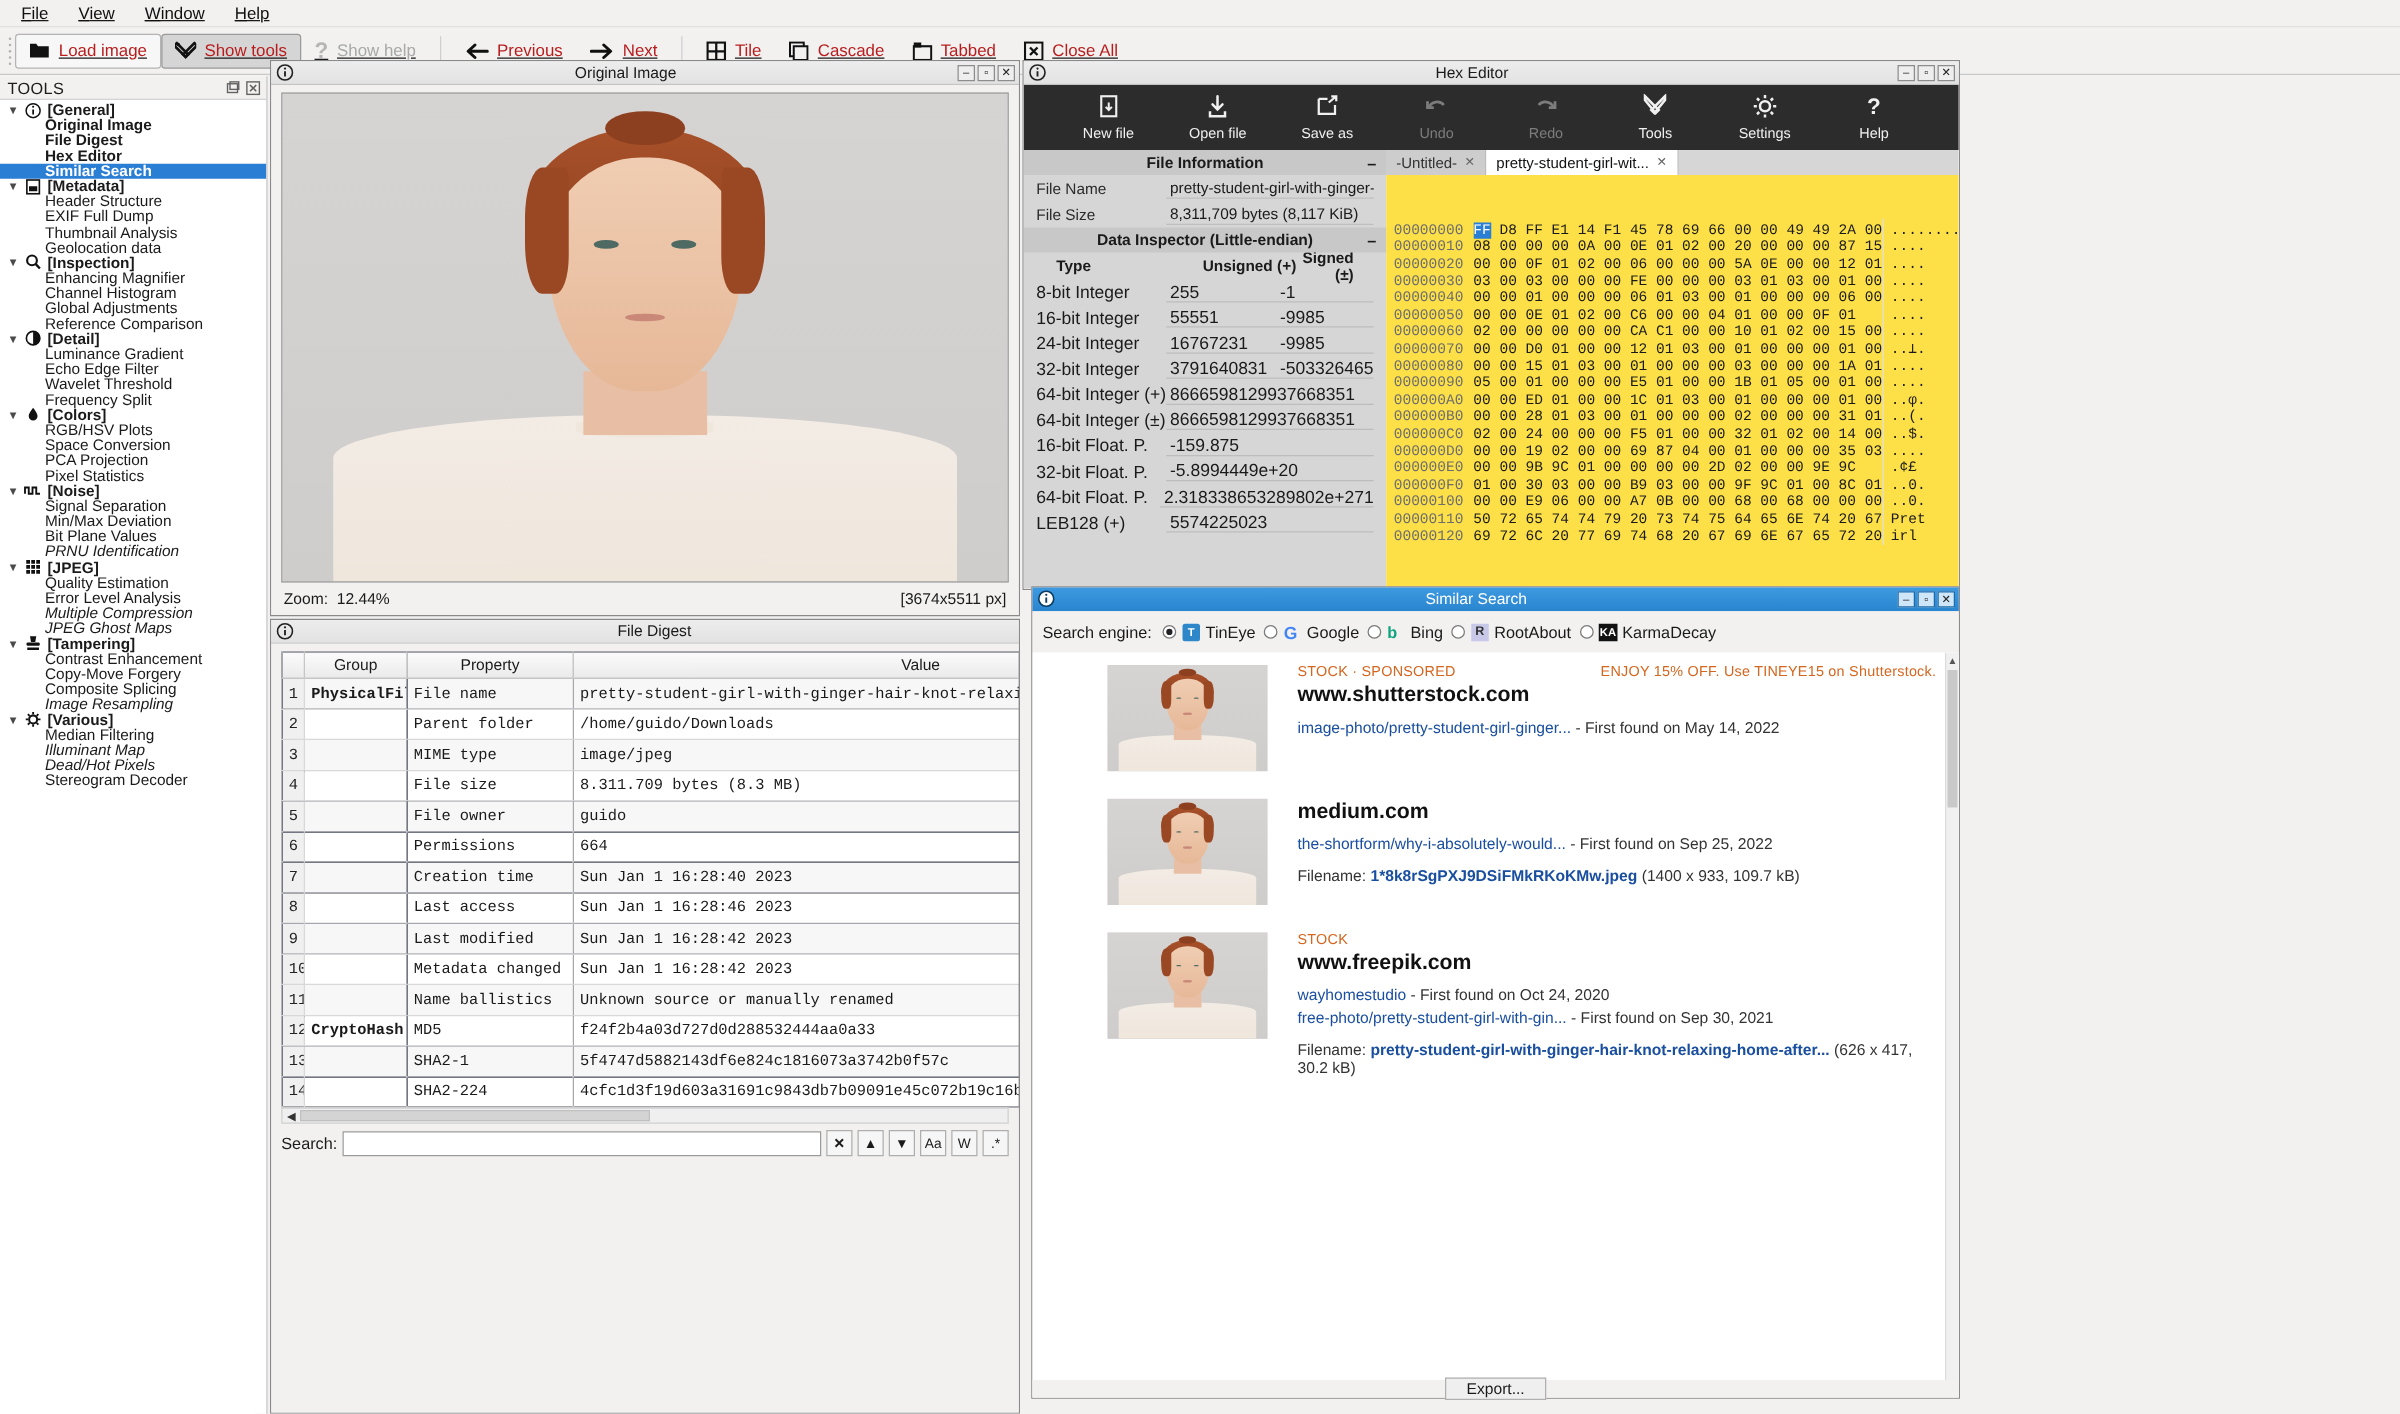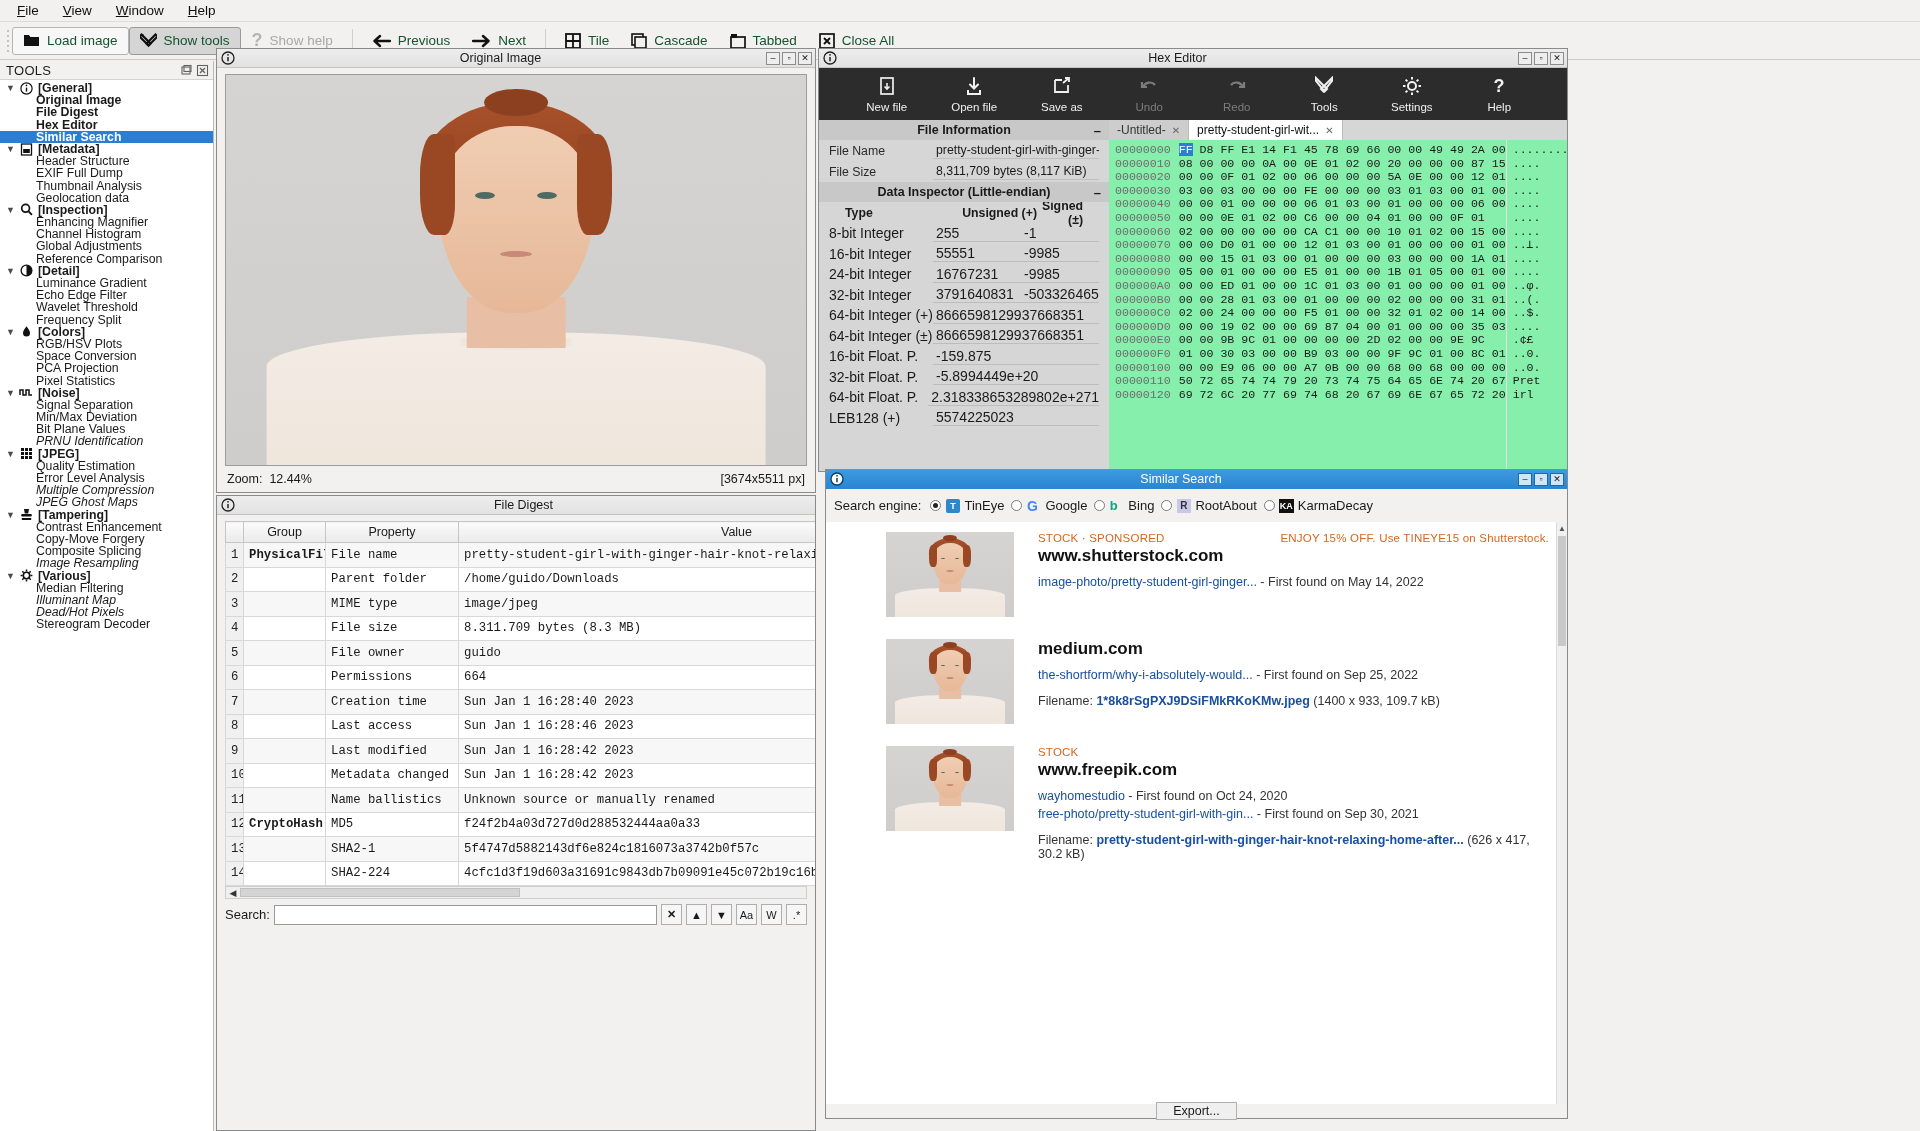--- a/index.html
+++ b/index.html
@@ -5,21 +5,21 @@
   * { box-sizing: border-box; }
   html, body {
     margin: 0; padding: 0;
     width: 1920px; height: 1131px;
     overflow: hidden;
     background: #f2f1f0;
     font-family: "Liberation Sans", sans-serif;
     font-size: 12.5px;
     color: #1a1a1a;
   }
-  .app { position: relative; width: 1920px; height: 1131px; }
+  .app { position: relative; width: 1920px; height: 1131px; text-decoration: underline; }
 
   
   .menubar {
     height: 22px; display: flex; align-items: center;
     padding-left: 6px; gap: 2px;
     background: #f2f1f0;
     border-bottom: 1px solid #dcdcdc;
   }
   .menubar .mi {
     padding: 2px 11px; font-size: 13.5px; cursor: default; color: #101010;
@@ -31,21 +31,21 @@
     height: 38px; display: flex; align-items: center; gap: 0px;
     background: #f2f1f0; border-bottom: 1px solid #c9c9c9;
     padding-left: 4px;
   }
   .grip { width: 8px; height: 26px; display:flex; flex-direction:column; justify-content:center; gap:3px; align-items:center;}
   .grip i { width:2px;height:2px;background:#b0b0b0;border-radius:50%;display:block;}
   .tbtn {
     display: flex; align-items: center; gap: 7px;
     height: 28px; padding: 0 10px;
     border: 1px solid transparent; border-radius: 3px;
-    font-size: 13.5px; color: #14532d; white-space: nowrap; cursor: default;
+    font-size: 13.5px; color: #b91c1c; white-space: nowrap; cursor: default;
     background: transparent;
   }
   .tbtn.framed { border-color: #b4b4b4; background: #f7f7f7; }
   .tbtn.pressed { border-color: #9a9a9a; background: #d5d5d5; }
   .tbtn.disabled { color: #a8a8a8; }
   .tbtn svg { display:block; }
   .tbsep { width: 1px; height: 24px; background: #cfcfcf; margin: 0 8px; }
 
   
   .toolspanel {
@@ -133,21 +133,21 @@
   .inspector-head .c3 { flex:1; text-align:right; }
   .insprow { height:20.5px; display:flex; align-items:center; padding:0 10px; font-size:14px;}
   .insprow .k { width:104px; }
   .insprow .v1 { width:88px; border-bottom:1px solid #bdbdbd; height:17px; display:flex;align-items:center; padding-left:3px; overflow:hidden;}
   .insprow .v2 { flex:1; border-bottom:1px solid #bdbdbd; height:17px; display:flex;align-items:center; padding-left:3px; overflow:hidden;}
   .insprow .vwide { flex:1; border-bottom:1px solid #bdbdbd; height:17px; display:flex;align-items:center; padding-left:3px;}
   .hexright { flex:1; display:flex; flex-direction:column; background:#fff; }
   .hextabs { height:20px; background:#d6d6d6; display:flex; align-items:flex-end; font-size:12px; }
   .hextab { height:20px; display:flex; align-items:center; gap:6px; padding:0 8px; background:#cdcdcd; border-right:1px solid #bcbcbc; color:#333; white-space:nowrap;}
   .hextab.active { background:#ffffff; color:#111; }
-  .hexgrid { flex:1; overflow:hidden; font-family:"Liberation Mono", monospace; font-size:11.6px; display:flex; background:#86efac; position:relative;}
+  .hexgrid { flex:1; overflow:hidden; font-family:"Liberation Mono", monospace; font-size:11.6px; display:flex; background:#fde047; position:relative;align-items:center;}
   .hexaddrcol { padding:3px 8px 0 6px; color:#6d6d6d; }
   .hexbytescol { padding:3px 0 0 0; color:#1a1a1a; white-space:nowrap;}
   .hexascii { padding:3px 0 0 6px; color:#1a1a1a; white-space:pre; border-left:1px solid #e0e0e0;}
   .hexline { height:13.6px; line-height:13.6px; }
   .hexsel { background:#2a7fd4; color:#fff; }
 
   
   #win-similar { left: 825px; top: 469px; width: 743px; height: 650px; }
   .simbody { flex:1; background:#f2f1f0; display:flex; flex-direction:column; overflow:hidden;}
   .enginebar { height:33px; display:flex; align-items:center; gap:7px; padding:0 8px; font-size:13px;}

